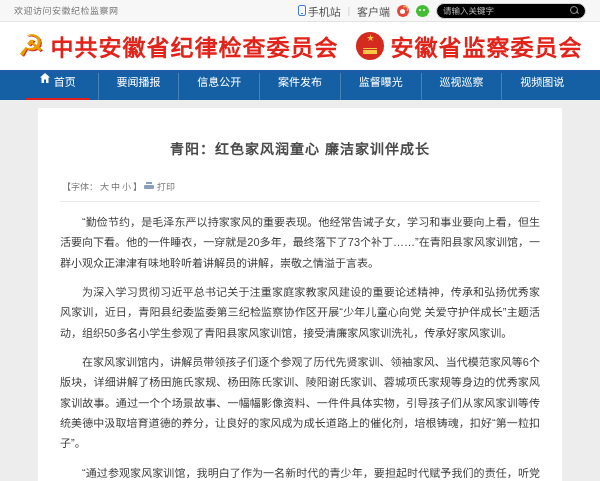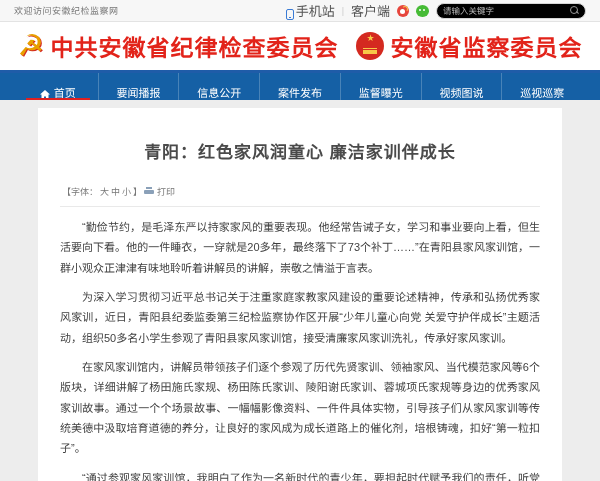--- a/index.html
+++ b/index.html
@@ -5,21 +5,21 @@
   * { margin:0; padding:0; box-sizing:border-box; }
   html,body { background:#ededed; }
   body { font-family:"Liberation Sans","DejaVu Sans",sans-serif; }
   .page { width:600px; height:481px; background:#ededed; overflow:hidden; display:flex; flex-direction:column; }
 
   
   .topbar { height:22px; background:#f7f7f7; border-bottom:1px solid #e3e3e3;
             display:flex; align-items:center; justify-content:space-between; padding:0 14px; flex:0 0 auto; }
   .topbar .welcome { font-size:9px; color:#777; letter-spacing:.5px; }
   .topbar-right { display:flex; align-items:center; gap:7px; }
-  .topbar-right .lnk { font-size:13px; color:#555; display:flex; align-items:flex-end; gap:2px; cursor:pointer; }
+  .topbar-right .lnk { font-size:11px; color:#555; display:flex; align-items:center; gap:2px; cursor:pointer; }
   .topbar-right .sep { color:#ccc; font-size:9px; }
   .icon-phone { width:8px; height:11px; border:1px solid #3a7bd5; border-radius:2px; display:inline-block; position:relative; }
   .icon-phone::after { content:""; position:absolute; bottom:1px; left:2px; right:2px; height:1px; background:#3a7bd5; }
   .icon-weibo { width:12px; height:12px; border-radius:50%; background:#e6453c; position:relative; display:inline-block; }
   .icon-weibo::after { content:""; position:absolute; left:3px; top:4px; width:5px; height:5px; border-radius:50%; background:#fff; }
   .icon-weibo::before { content:""; position:absolute; right:1px; top:1px; width:4px; height:4px; border:1px solid #f6c04d; border-radius:50%; border-left-color:transparent; border-bottom-color:transparent; }
   .icon-wechat { width:13px; height:12px; border-radius:50% 50% 48% 48%; background:#46bb36; position:relative; display:inline-block; }
   .icon-wechat::after { content:""; position:absolute; left:3px; top:4px; width:2px; height:2px; border-radius:50%; background:#fff; box-shadow:4px 0 0 #fff; }
   .searchbox { width:150px; height:16px; border:1px solid #d5d5d5; border-radius:9px; background:#000000;
                display:flex; align-items:center; padding:0 6px; gap:4px; }
@@ -35,30 +35,30 @@
   .org-title { font-size:23px; font-weight:bold; color:#e2231a; letter-spacing:1px; white-space:nowrap; }
   .emblem-party { font-size:30px; line-height:30px; color:#e8a000; text-shadow:1px 1px 0 #d42a20; }
   .emblem-nation { width:28px; height:28px; border-radius:50%; background:#d42a20; position:relative; flex:0 0 auto; }
   .emblem-nation .star { position:absolute; top:2px; left:50%; transform:translateX(-50%); color:#f7c948; font-size:9px; line-height:9px; }
   .emblem-nation .gate { position:absolute; bottom:6px; left:50%; transform:translateX(-50%); width:14px; height:6px;
        background:linear-gradient(#f7c948 0 1.5px, transparent 1.5px 2.5px, #f7c948 2.5px 4px, transparent 4px 4.5px, #f7c948 4.5px 6px); }
   .blue-rule { height:3px; background:#1f5ca8; flex:0 0 auto; }
 
   
   .nav { height:27px; background:#1560a5; display:flex; align-items:stretch; padding:0 18px; flex:0 0 auto; }
-  .nav-item { flex:1; display:flex; align-items:flex-end; justify-content:center; gap:4px;
+  .nav-item { flex:1; display:flex; align-items:flex-start; justify-content:center; gap:4px;
               color:#fff; font-size:11px; cursor:pointer; position:relative; }
   .nav-item + .nav-item { border-left:1px solid rgba(255,255,255,.22); }
   .nav-item.active::after { content:""; position:absolute; left:8px; right:8px; bottom:0; height:2px; background:#e02020; }
   .icon-home { width:10px; height:10px; display:inline-block; }
 
   
   .content-wrap { flex:1; background:#ededed; padding:8px 38px 0; display:flex; }
   .card { background:#fff; flex:1; padding:22px 22px 18px; overflow:hidden; }
-  .article-title { text-align:center; font-size:17px; font-weight:bold; color:#4a4a4a; letter-spacing:1px; margin-top:8px; }
+  .article-title { text-align:center; font-size:14px; font-weight:bold; color:#4a4a4a; letter-spacing:1px; margin-top:8px; }
   .meta-row { display:flex; justify-content:space-between; align-items:center; margin-top:22px; padding:0 2px; }
   .meta-left { display:flex; gap:14px; font-size:9px; color:#9a9a9a; }
   .meta-right { display:flex; gap:2px; font-size:9px; color:#777; align-items:center; }
   .font-tools { display:flex; gap:2px; }
   .font-tools .sz { cursor:pointer; }
   .print-btn { display:flex; align-items:center; gap:3px; cursor:pointer; color:#777; }
   .icon-printer { width:10px; height:9px; position:relative; display:inline-block; }
   .icon-printer::before { content:""; position:absolute; left:0; right:0; top:3px; height:4px; background:#8aa0b8; border-radius:1px; }
   .icon-printer::after { content:""; position:absolute; left:2px; right:2px; top:0; height:2px; background:#8aa0b8; }
   .meta-divider { border:none; border-top:1px solid #e9e9e9; margin-top:8px; }
@@ -119,24 +119,24 @@
     <div class="nav-item">
       <span>信息公开</span>
     </div>
     <div class="nav-item">
       <span>案件发布</span>
     </div>
     <div class="nav-item">
       <span>监督曝光</span>
     </div>
     <div class="nav-item">
-      <span>视频图说</span>
+      <span>巡视巡察</span>
     </div>
     <div class="nav-item">
-      <span>巡视巡察</span>
+      <span>视频图说</span>
     </div>
   </div>
 
   <div class="content-wrap">
     <div class="card">
       <h1 class="article-title">青阳：红色家风润童心 廉洁家训伴成长</h1>
 
       <div class="meta-row">
         <div class="meta-right">
           <span class="font-tools">

